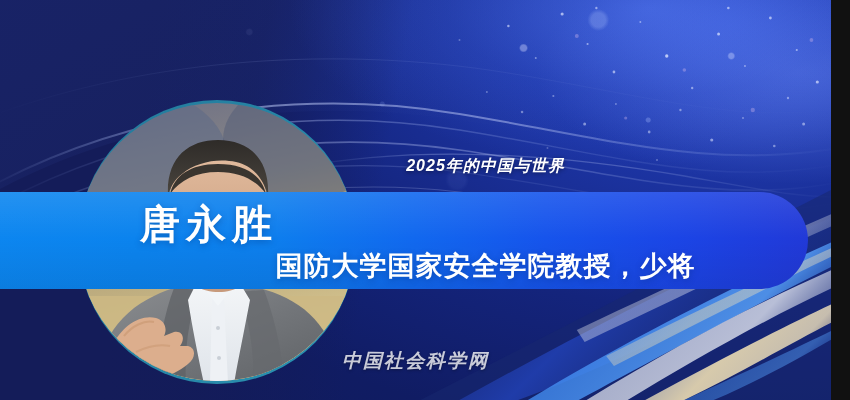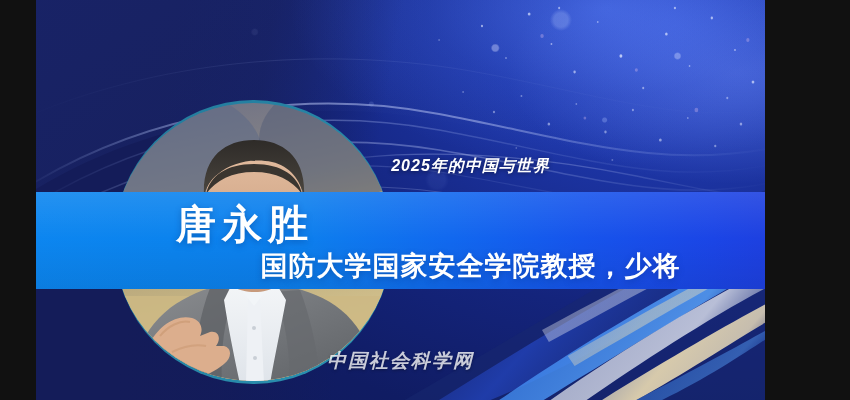--- a/index.html
+++ b/index.html
@@ -1,23 +1,22 @@
 <!DOCTYPE html>
 <html><head>
 <meta charset="utf-8">
 <style>
   html,body{margin:0;padding:0;background:#111;}
   *{box-sizing:border-box;}
   #stage{
     position:relative;
-    width:729px;height:400px;
+    width:831px;height:400px;
     overflow:hidden;
     font-family:"Liberation Sans","DejaVu Sans",sans-serif;
     background:#8b5cf6;
-    margin-left:36px;
   }
 
   
   .layer{position:absolute;inset:0;}
 
   #bg-base{
     background:
       radial-gradient(120% 150% at 88% 6%, #2b49c8 0%, #1d36a8 22%, #14247c 48%, #101c63 70%, #111b56 100%),
       linear-gradient(90deg,#161f62 0%,#14215f 28%,#16256c 55%,#1a2d86 78%,#1c3298 100%);
   }

